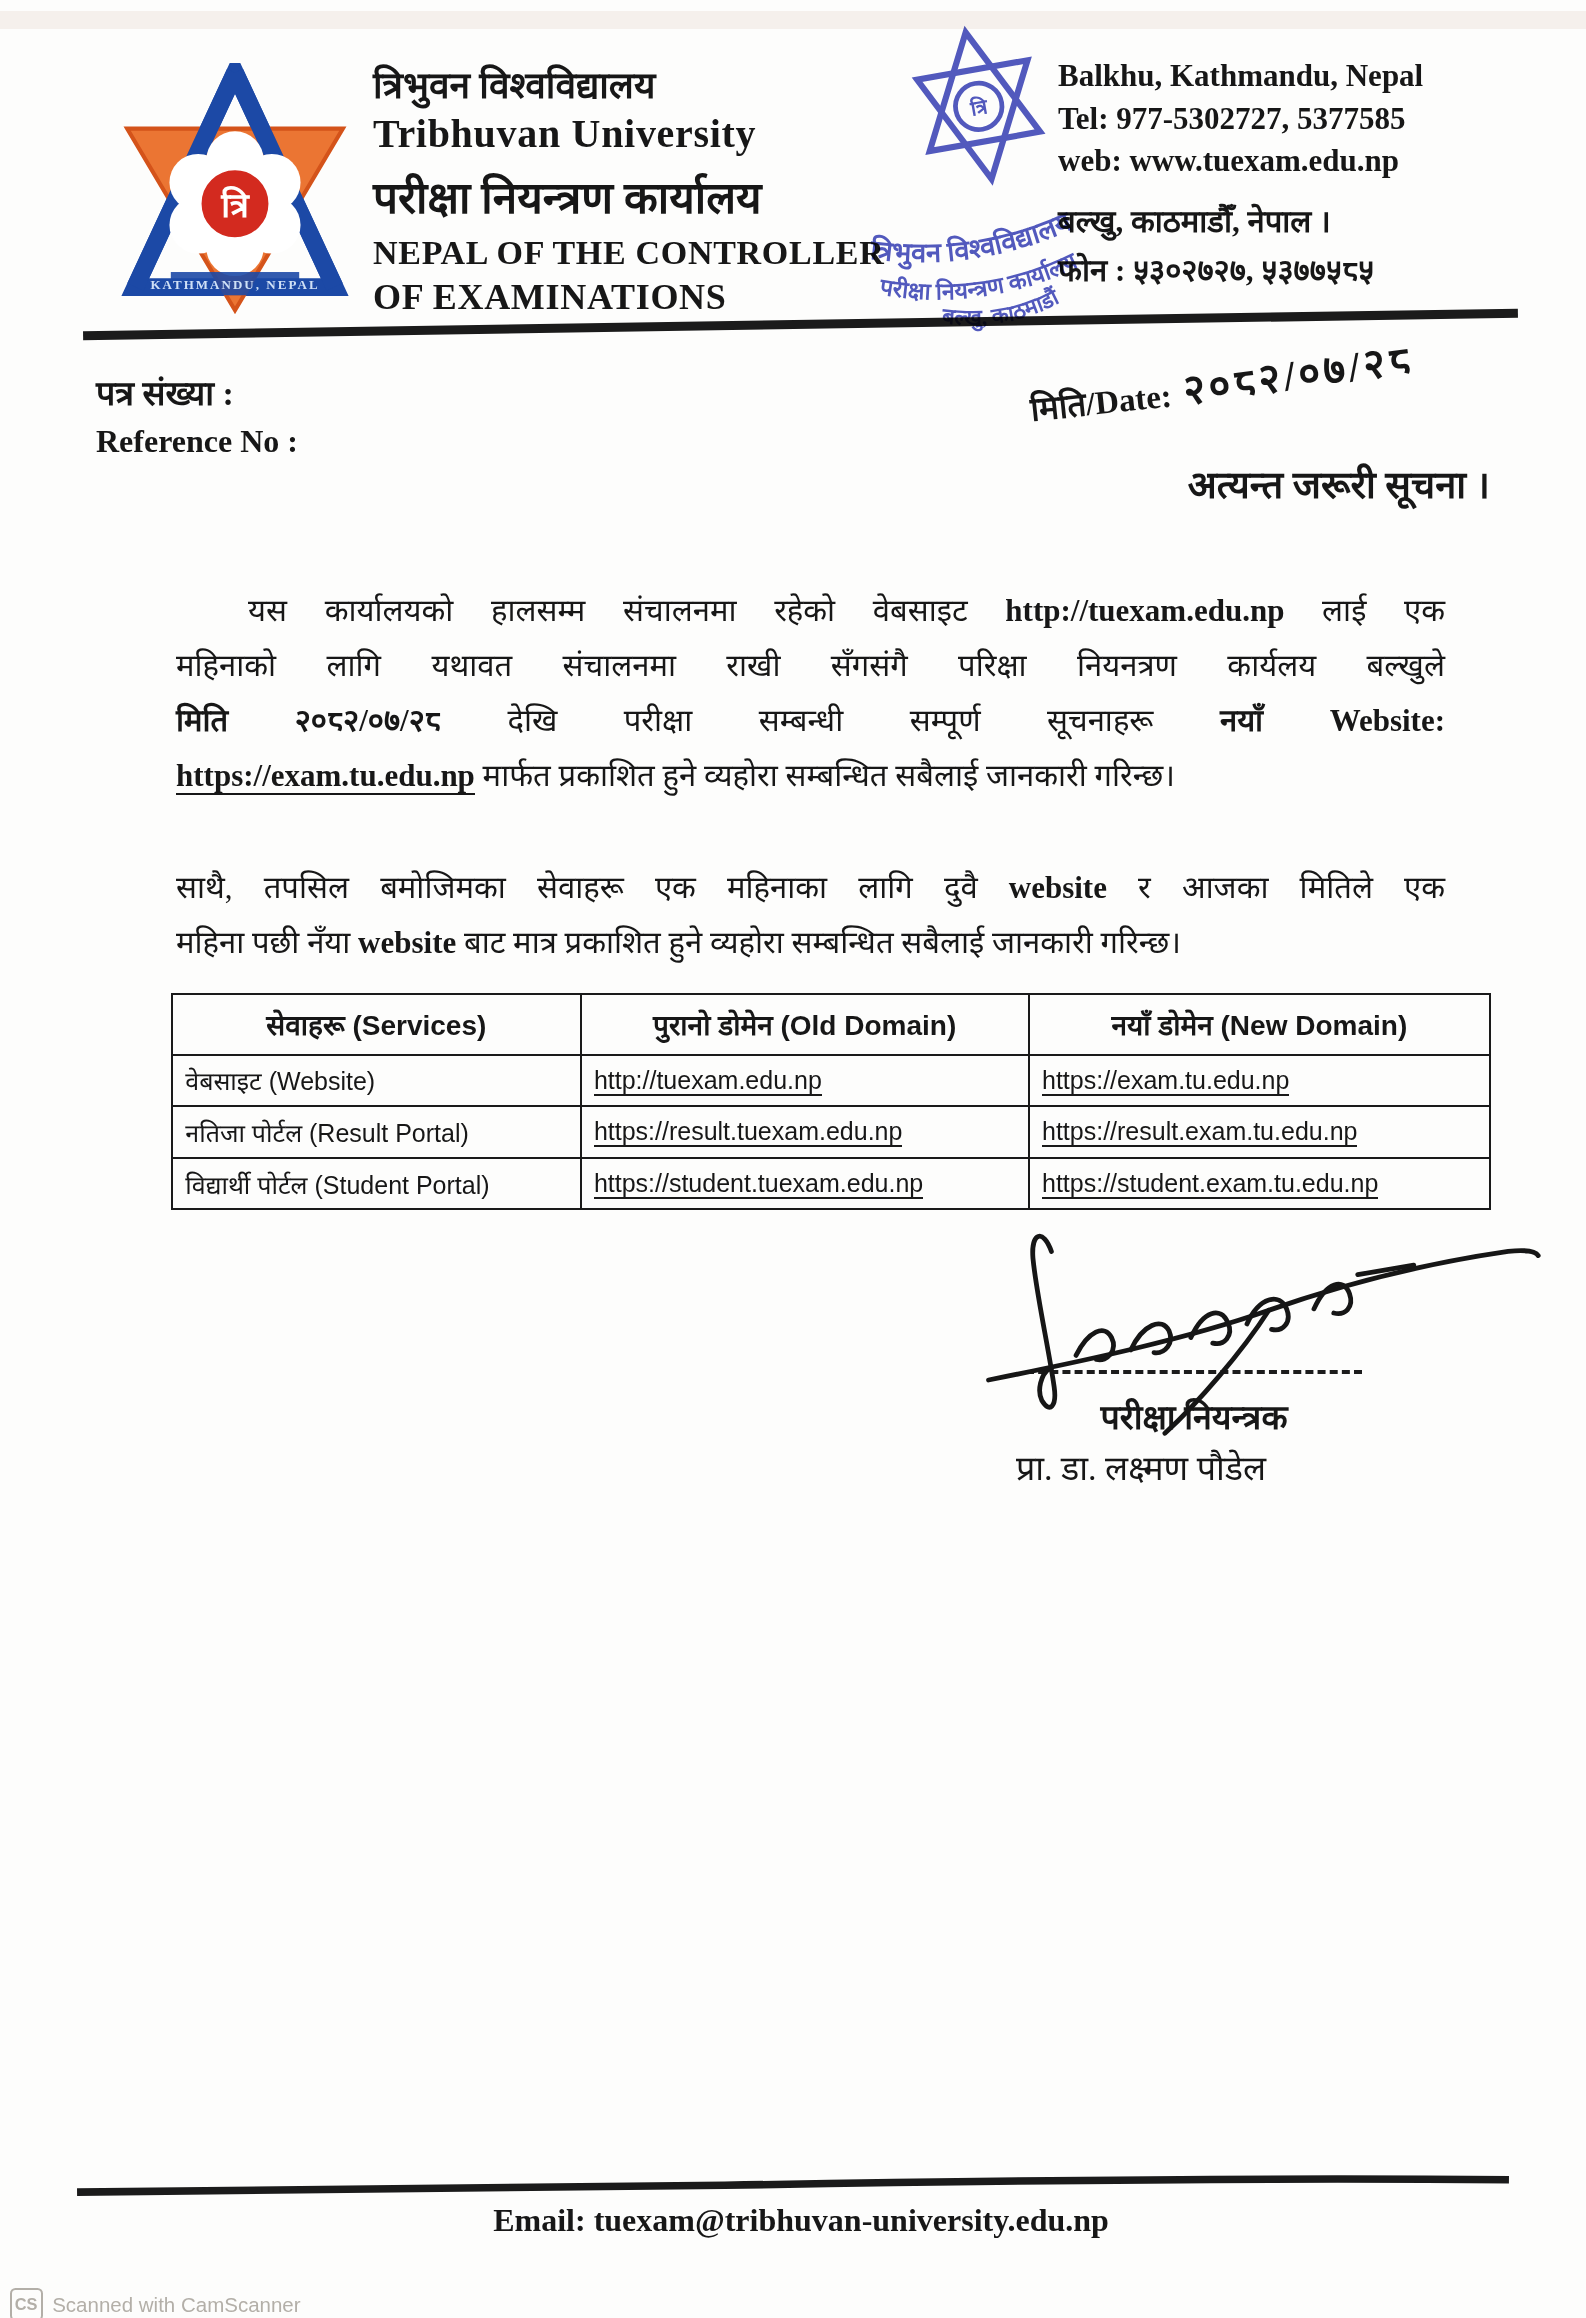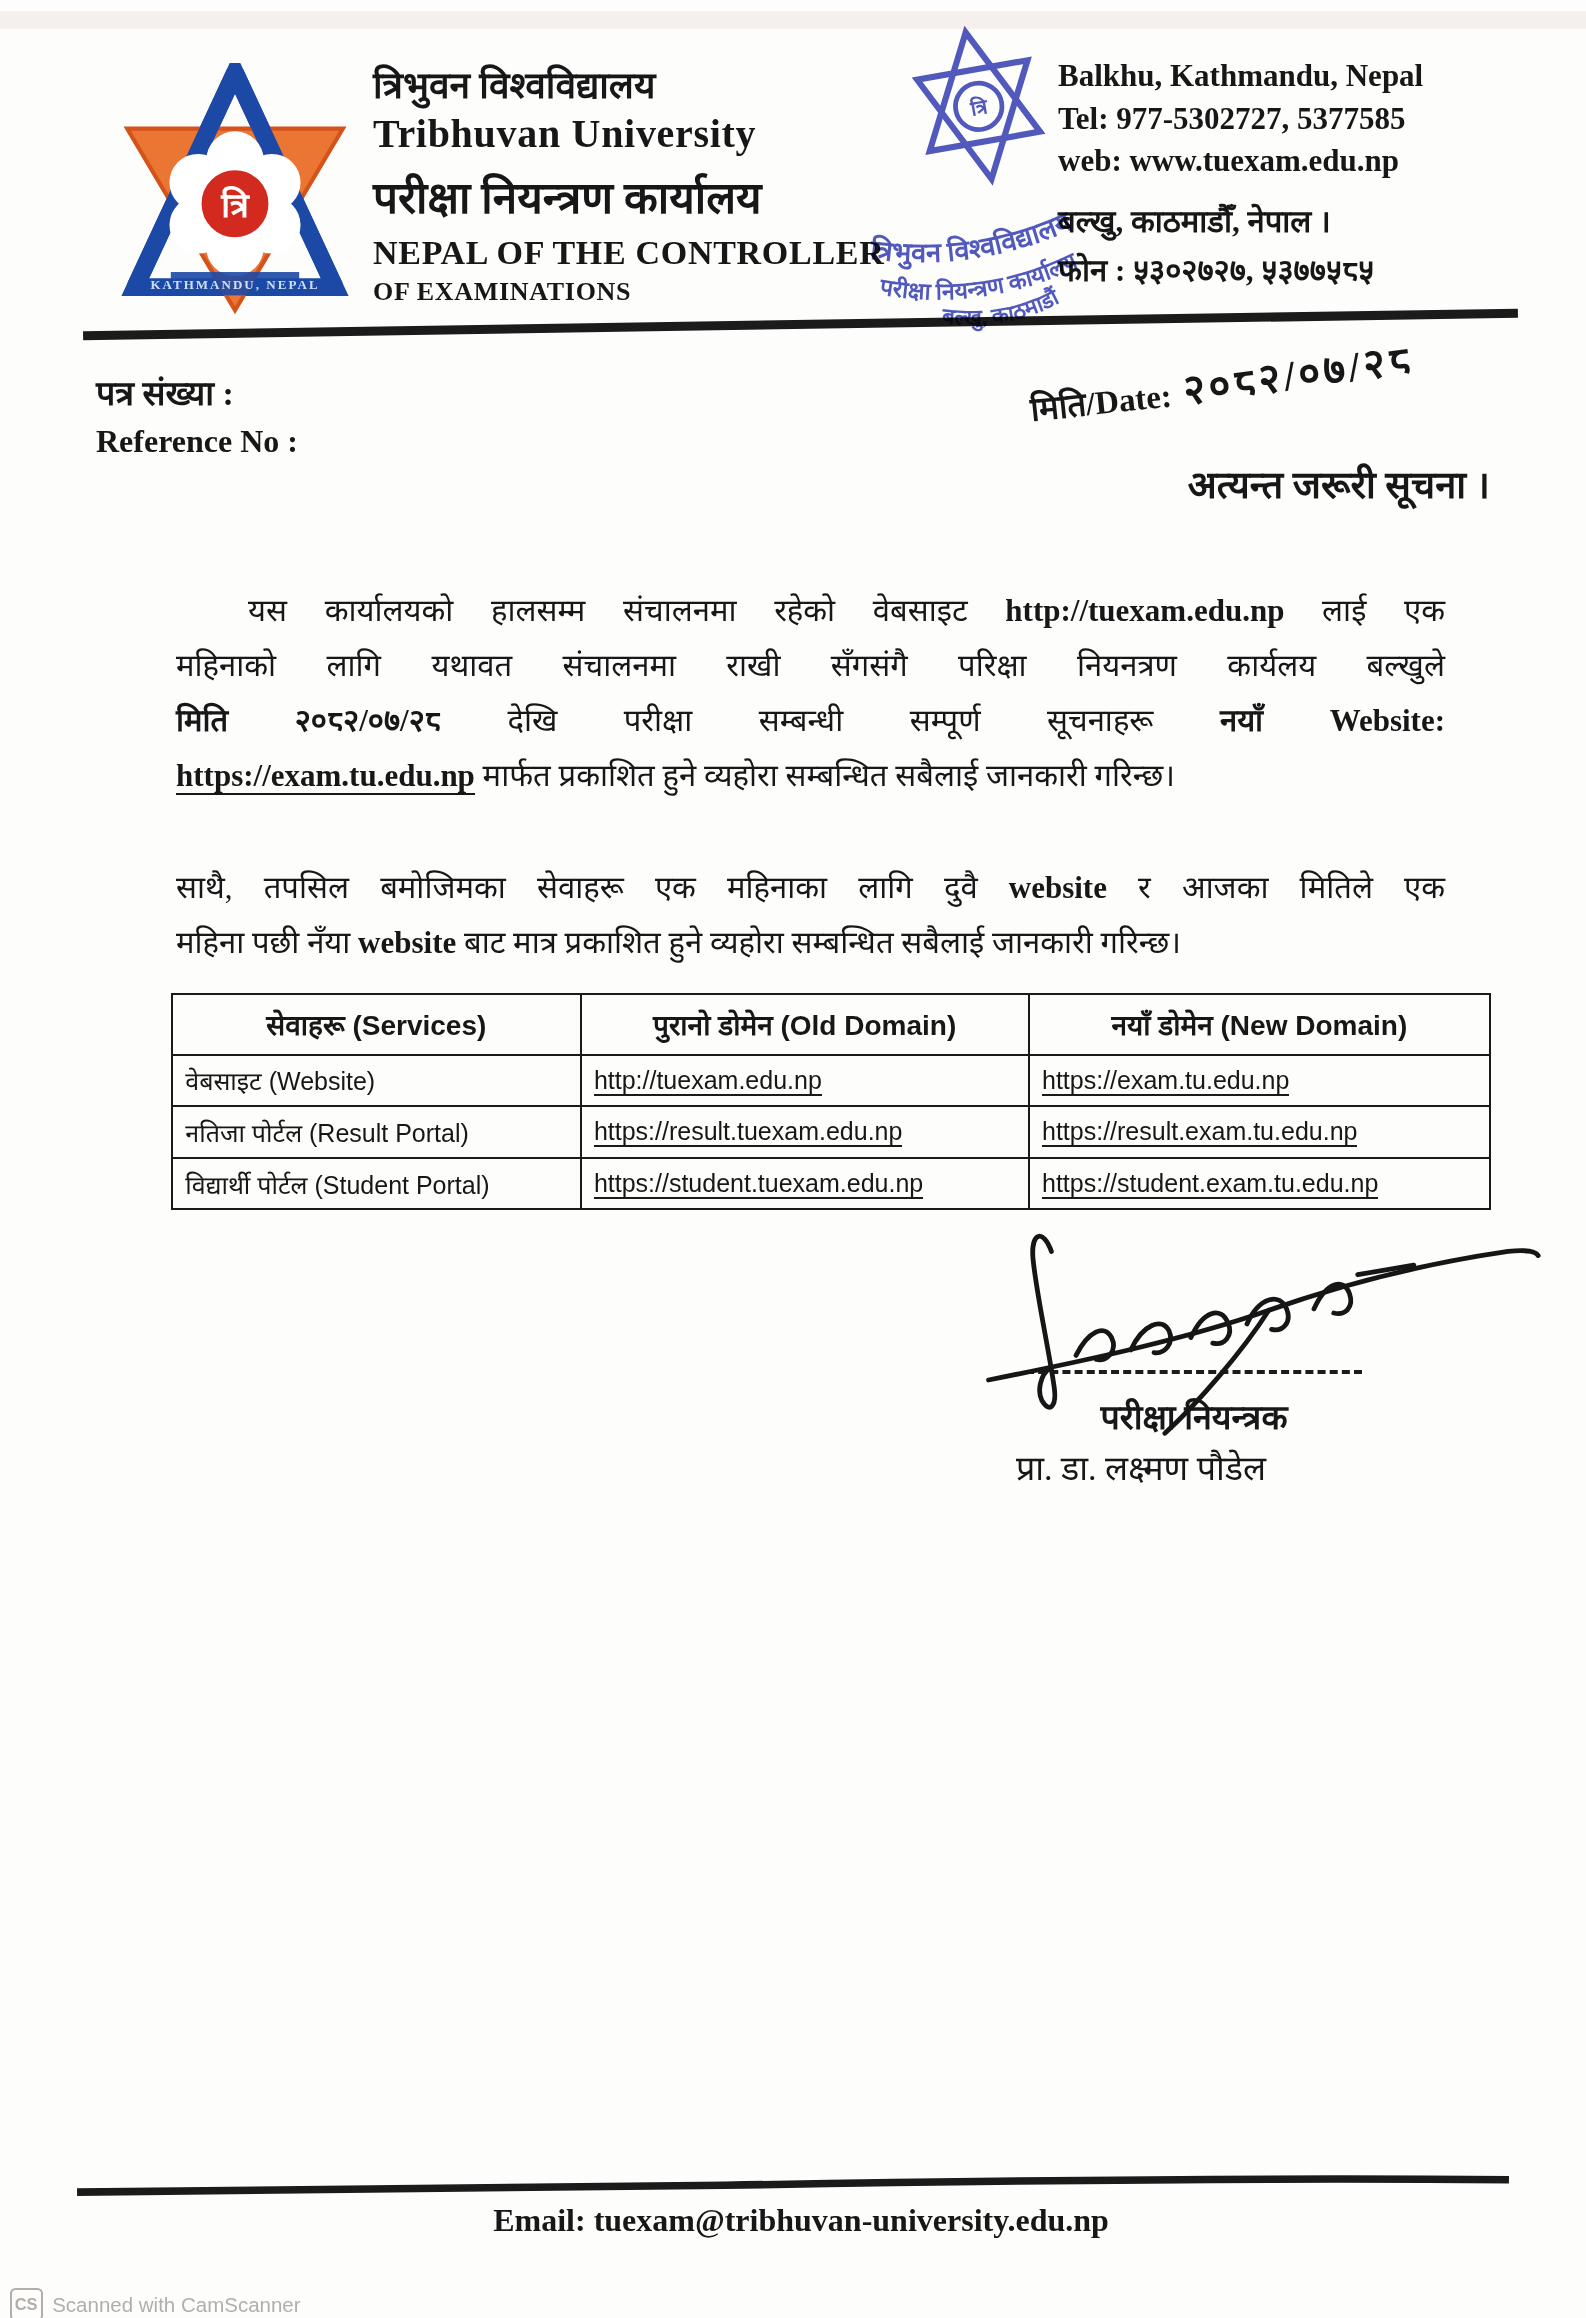--- a/index.html
+++ b/index.html
@@ -11,21 +11,21 @@
   .abs{position:absolute;}
   .b{font-weight:bold;}
   .u{border-bottom:2.7px solid #171717;}
   
   .scan-band{top:11px;left:0;width:100%;height:18px;background:#eadfd9;opacity:.45;}
   .org-block{left:373px;top:67px;line-height:1;}
   .org-np{font-size:37px;font-weight:bold;}
   .org-en{font-size:40px;font-weight:bold;margin-top:9.6px;letter-spacing:0.7px;}
   .office-np{font-size:44px;font-weight:bold;margin-top:23px;}
   .office-en{font-size:34px;font-weight:bold;margin-top:15px;letter-spacing:0.7px;}
-  .office-en2{font-size:26px;font-weight:bold;margin-top:9.6px;letter-spacing:0.7px;}
+  .office-en2{font-size:36px;font-weight:bold;margin-top:9.6px;letter-spacing:0.7px;}
   .contact{left:1058px;top:60px;line-height:1;}
   .contact .en{font-size:31px;font-weight:bold;margin-bottom:11.6px;}
   .contact .np{font-size:31px;font-weight:bold;margin-bottom:11px;}
   .contact .gap{height:18px;}
   .stamp{left:786px;top:12.3px;opacity:.82;mix-blend-mode:multiply;z-index:6;}
   .hrule{left:83px;top:320px;width:1435px;height:9px;background:#1b1b1b;transform:rotate(-0.9deg);}
   
   .letter-no{left:96px;top:369px;font-size:34px;font-weight:bold;}
   .ref-no{left:96px;top:423px;font-size:32px;font-weight:bold;}
   .date-line{left:1029px;top:356px;transform:rotate(-6deg);white-space:nowrap;}

